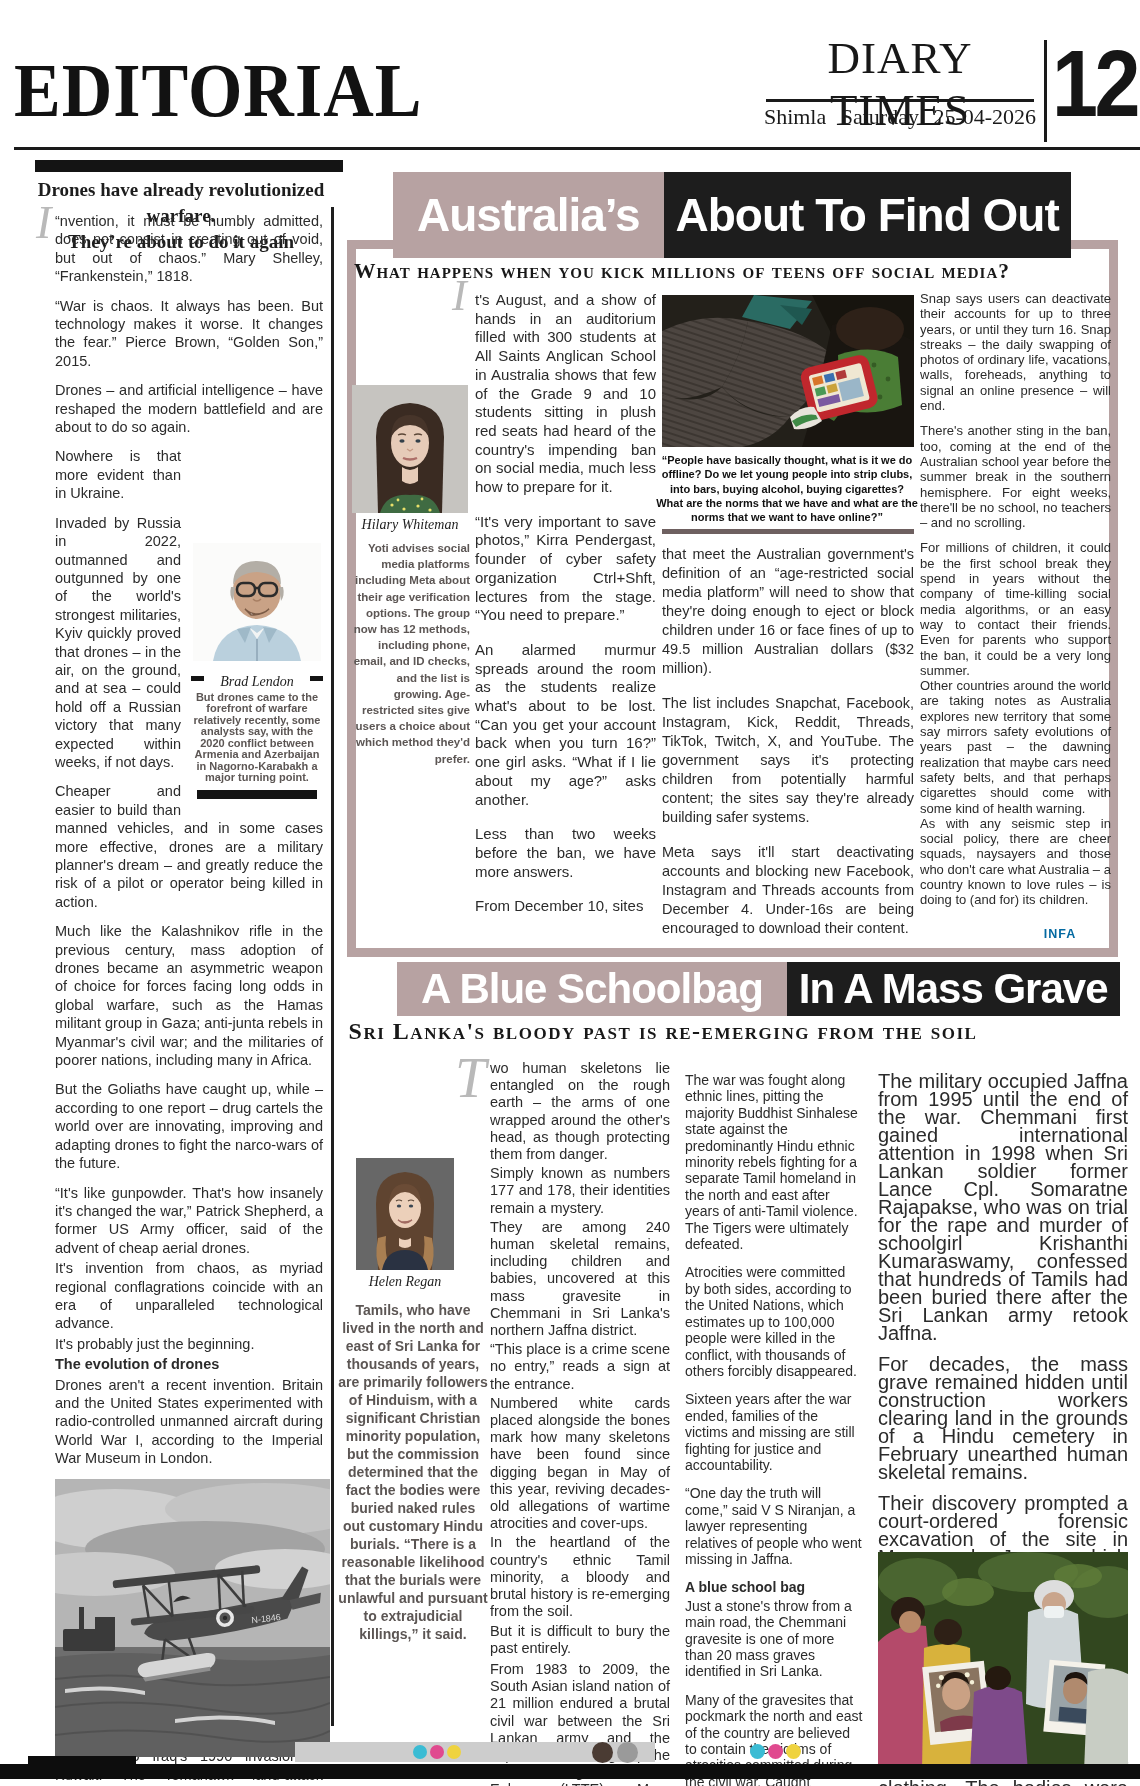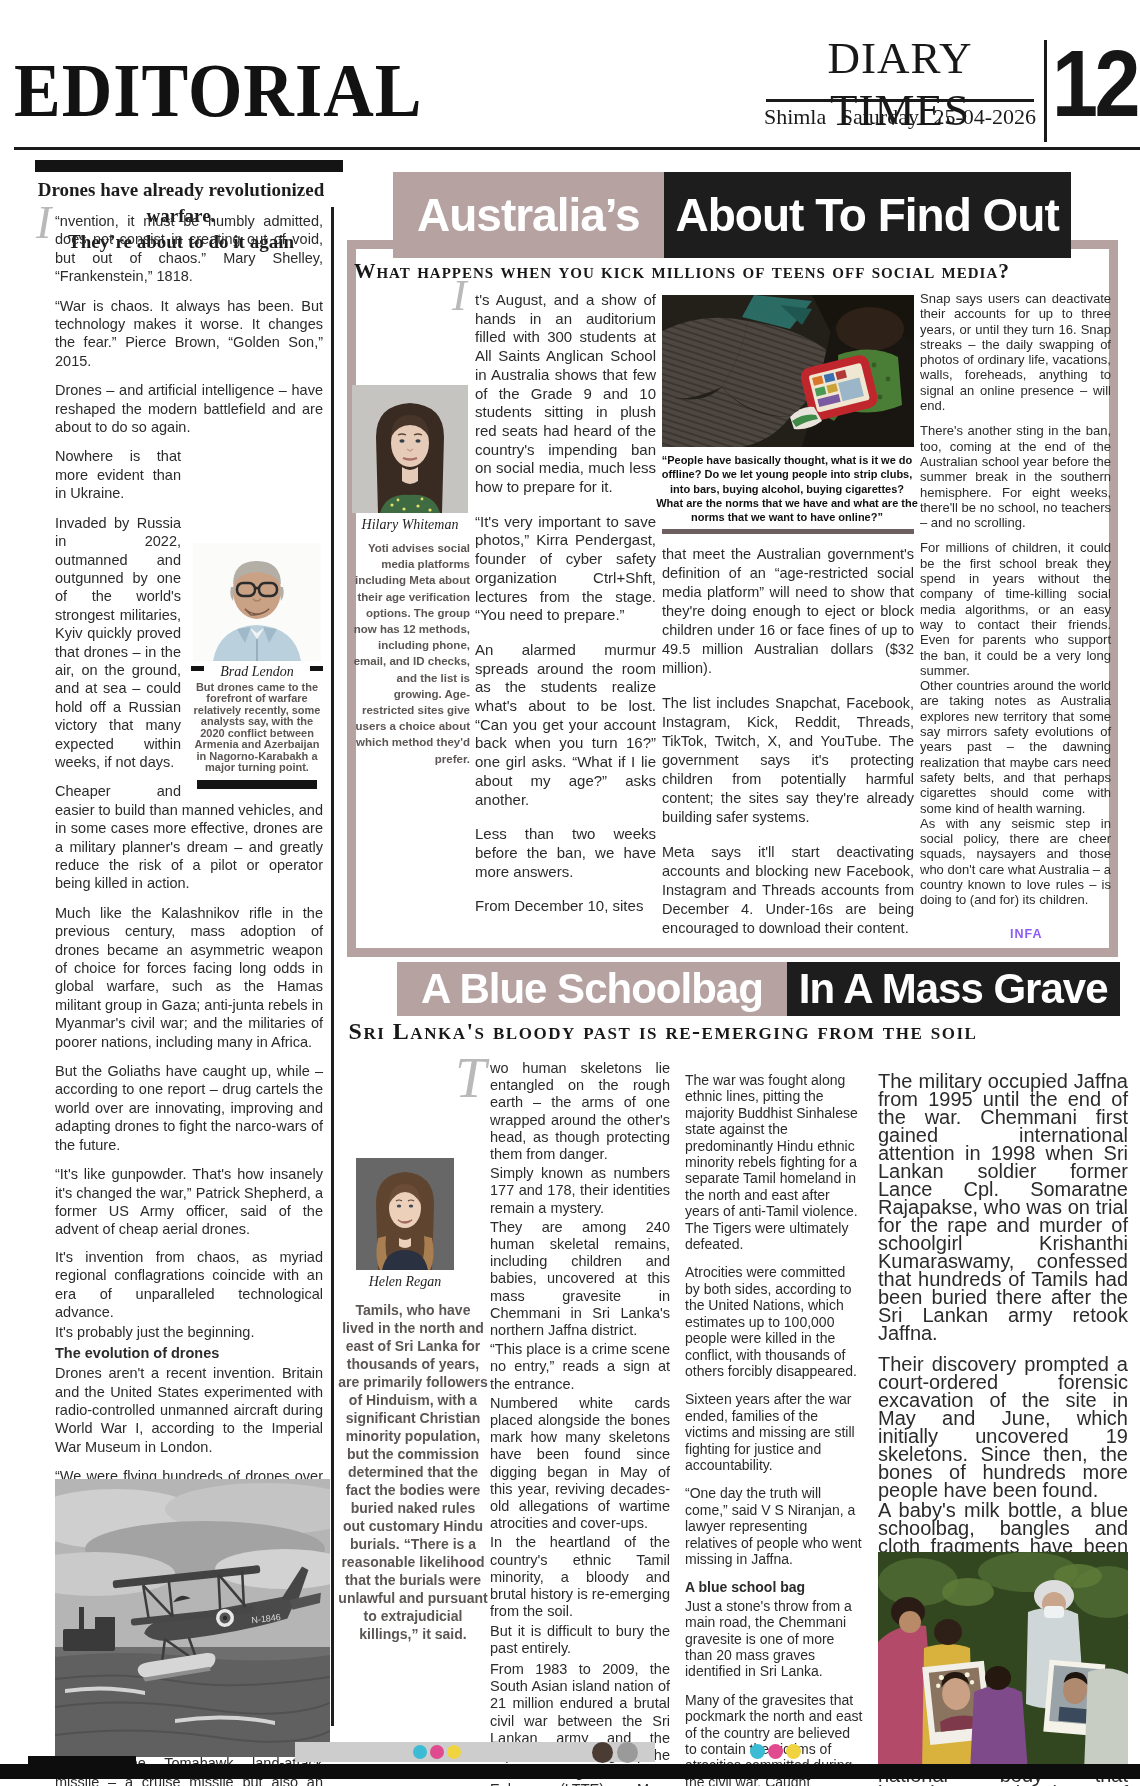--- a/index.html
+++ b/index.html
@@ -23,21 +23,21 @@
   #drone-kicker{left:35px;top:177px;width:292px;text-align:center;font-weight:700;font-size:19px;line-height:26px;color:#1d1d1d;}
   .dropmark{font-family:"Liberation Serif",serif;font-style:italic;color:#b9b9b9;}
   #drone-dropcap{left:36px;top:196px;font-size:46px;}
   #drone-body{left:55px;top:212px;width:268px;font-size:14.5px;line-height:18.4px;}
   #drone-body .subh{font-weight:700;margin-bottom:2px;}
   #vert-divider{left:331px;top:207px;width:3px;height:1519px;background:#1e1e1e;}
   
   .float-right{float:right;width:132px;margin:0 0 6px 10px;}
   .float-spacer{height:96px;}
   .photo-frame{display:block;width:100%;}
-  .name-row{display:flex;align-items:flex-start;justify-content:center;gap:16px;margin-top:2px;}
+  .name-row{display:flex;align-items:flex-start;justify-content:center;gap:16px;margin-top:12px;}
   .name-row .dash{width:30px;height:5px;background:#141414;margin-top:3px;}
   .credit-name{font-family:"Liberation Serif",serif;font-style:italic;font-size:14px;color:#222;text-align:center;white-space:nowrap;}
   .gray-cap{font-weight:700;color:#5c5654;font-size:11px;line-height:11.5px;text-align:center;}
   #brad-endbar{width:120px;height:9px;background:#141414;margin:6px auto 0 auto;}
   #biplane-wrap{left:55px;top:1479px;width:275px;height:278px;}
   
   #aus-frame{left:347px;top:240px;width:771px;height:717px;border:9px solid #b7a2a2;box-sizing:border-box;background:#fff;}
   #aus-headline{left:393px;top:172px;height:86px;display:flex;z-index:5;}
   .hl-left{background:#b7a2a2;color:#fff;font-weight:700;font-size:46px;line-height:86px;padding:0 24px;letter-spacing:-1px;}
   .hl-right{background:#1d1d1d;color:#fff;font-weight:700;font-size:46px;line-height:86px;padding:0 12px;letter-spacing:-1px;}
@@ -48,21 +48,21 @@
   #aus-col1{left:475px;top:291px;width:181px;font-size:15px;line-height:18.7px;}
   #aus-col1 p{margin:0 0 16px 0;}
   #child-photo{left:662px;top:295px;width:252px;height:152px;}
   #child-caption{left:656px;top:453px;width:262px;text-align:center;font-weight:700;font-size:11px;line-height:14.3px;color:#111;}
   #child-rule{left:662px;top:529px;width:252px;height:5px;background:#6e6060;}
   #aus-col2{left:662px;top:545px;width:252px;font-size:14.5px;line-height:19px;}
   #aus-col2 p{margin:0 0 16px 0;}
   #aus-col3{left:920px;top:291px;width:191px;font-size:13px;line-height:15.3px;}
   #aus-col3 p{margin:0 0 10px 0;}
   #aus-col3 .nogap{margin-bottom:0;}
-  #aus-credit{left:1010px;top:927px;width:100px;text-align:left;font-weight:700;font-size:12.5px;letter-spacing:1px;color:#8b5cf6;}
+  #aus-credit{left:1010px;top:927px;width:100px;text-align:center;font-weight:700;font-size:12.5px;letter-spacing:1px;color:#0369a1;}
   
   #sl-headline{left:397px;top:962px;height:54px;display:flex;z-index:5;}
   #sl-headline .hl-left,#sl-headline .hl-right{font-size:42px;line-height:54px;}
   #sl-subhead{left:310px;top:1018px;width:706px;text-align:center;font-weight:700;font-size:24px;color:#181818;font-variant:small-caps;letter-spacing:1.5px;}
   #helen-box{left:356px;top:1158px;width:98px;}
   #helen-caption{left:338px;top:1301px;width:150px;text-align:center;font-weight:700;color:#5c5654;font-size:14px;line-height:18px;}
   #sl-dropcap{left:455px;top:1046px;font-size:56px;}
   #sl-col1{left:490px;top:1060px;width:180px;font-size:14.5px;line-height:17.2px;}
   #sl-col1 p{margin:0 0 2px 0;}
   #sl-col1 p.gap{margin-bottom:4px;}
@@ -131,21 +131,21 @@
       </div>
       <div class="gray-cap">But drones came to the forefront of warfare relatively recently, some analysts say, with the 2020 conflict between Armenia and Azerbaijan in Nagorno-Karabakh a major turning point.</div>
       <div id="brad-endbar"></div>
     </div>
 
     <p>Nowhere is that more evident than in Ukraine.</p>
     <p>Invaded by Russia in 2022, outmanned and outgunned by one of the world's strongest militaries, Kyiv quickly proved that drones – in the air, on the ground, and at sea – could hold off a Russian victory that many expected within weeks, if not days.</p>
     <p>Cheaper and easier to build than manned vehicles, and in some cases more effective, drones are a military planner's dream – and greatly reduce the risk of a pilot or operator being killed in action.</p>
     <p>Much like the Kalashnikov rifle in the previous century, mass adoption of drones became an asymmetric weapon of choice for forces facing long odds in global warfare, such as the Hamas militant group in Gaza; anti-junta rebels in Myanmar's civil war; and the militaries of poorer nations, including many in Africa.</p>
     <p>But the Goliaths have caught up, while – according to one report – drug cartels the world over are innovating, improving and adapting drones to fight the narco-wars of the future.</p>
-    <p style="margin-bottom:9px">“It's like gunpowder. That's how insanely it's changed the war,” Patrick Shepherd, a former US Army officer, said of the advent of cheap aerial drones.</p>
+    <p style="margin-bottom:2px">“It's like gunpowder. That's how insanely it's changed the war,” Patrick Shepherd, a former US Army officer, said of the advent of cheap aerial drones.</p>
     <p style="margin-bottom:2px">It's invention from chaos, as myriad regional conflagrations coincide with an era of unparalleled technological advance.</p>
     <p style="margin-bottom:2px">It's probably just the beginning.</p>
     <p class="subh">The evolution of drones</p>
     <p>Drones aren't a recent invention. Britain and the United States experimented with radio-controlled unmanned aircraft during World War I, according to the Imperial War Museum in London.</p>
     <p>“We were flying hundreds of drones over North Vietnam during the war,” said Russ Lee, a curator in the aeronautics department at the National Air and Space Museum in Washington. During that Southeast Asian conflict in 1960s and early '70s, US forces began using drones for many of the same missions we see today – reconnaissance or carrying munitions, or for use as decoys and psy-ops platforms, according to the Imperial War Museum.</p>
     <p>The US began widespread use of drones during Operation Desert Storm, the response to Iraq's 1990 invasion of Kuwait. The Tomahawk land-attack missile – a cruise missile but also an unmanned aerial vehicle as it can change course and target in-flight – saw its first combat in 1991.</p>
   </div>
 
   <div class="abs" id="biplane-wrap">
     <svg viewBox="0 0 275 278" width="275" height="278">
@@ -353,20 +353,21 @@
     <p>Atrocities were committed by both sides, according to the United Nations, which estimates up to 100,000 people were killed in the conflict, with thousands of others forcibly disappeared.</p>
     <p>Sixteen years after the war ended, families of the victims and missing are still fighting for justice and accountability.</p>
     <p>“One day the truth will come,” said V S Niranjan, a lawyer representing relatives of people who went missing in Jaffna.</p>
     <p class="subh">A blue school bag</p>
     <p>Just a stone's throw from a main road, the Chemmani gravesite is one of more than 20 mass graves identified in Sri Lanka.</p>
     <p>Many of the gravesites that pockmark the north and east of the country are believed to contain the victims of atrocities committed during the civil war. Caught between warring rebel fighters and the Sri Lankan army, the Tamil community in these regions bore the brunt of the violence.</p>
   </div>
 
   <div class="abs jtext" id="sl-col3">
     <p>The military occupied Jaffna from 1995 until the end of the war. Chemmani first gained international attention in 1998 when Sri Lankan soldier former Lance Cpl. Somaratne Rajapakse, who was on trial for the rape and murder of schoolgirl Krishanthi Kumaraswamy, confessed that hundreds of Tamils had been buried there after the Sri Lankan army retook Jaffna.</p>
+    <p>For decades, the mass grave remained hidden until construction workers clearing land in the grounds of a Hindu cemetery in February unearthed human skeletal remains.</p>
     <p style="margin-bottom:2px">Their discovery prompted a court-ordered forensic excavation of the site in May and June, which initially uncovered 19 skeletons. Since then, the bones of hundreds more people have been found.</p>
     <p>A baby's milk bottle, a blue schoolbag, bangles and cloth fragments have been uncovered alongside the bones.</p>
     <p>More than 90% of the remains had no form of clothing. The bodies were buried in a disordered way, heaped together in shallow graves of 1.5-2 feet, according to the Human Rights Commission of Sri Lanka, an independent national body that investigates violations of fundamental rights.</p>
   </div>
 
   <div class="abs" id="memorial-wrap">
     <svg viewBox="0 0 250 220" width="250" height="220">
       <rect width="250" height="220" fill="#32471f"></rect>
       <g fill="#4a6530">
           <ellipse cx="40" cy="30" rx="40" ry="24"></ellipse>

